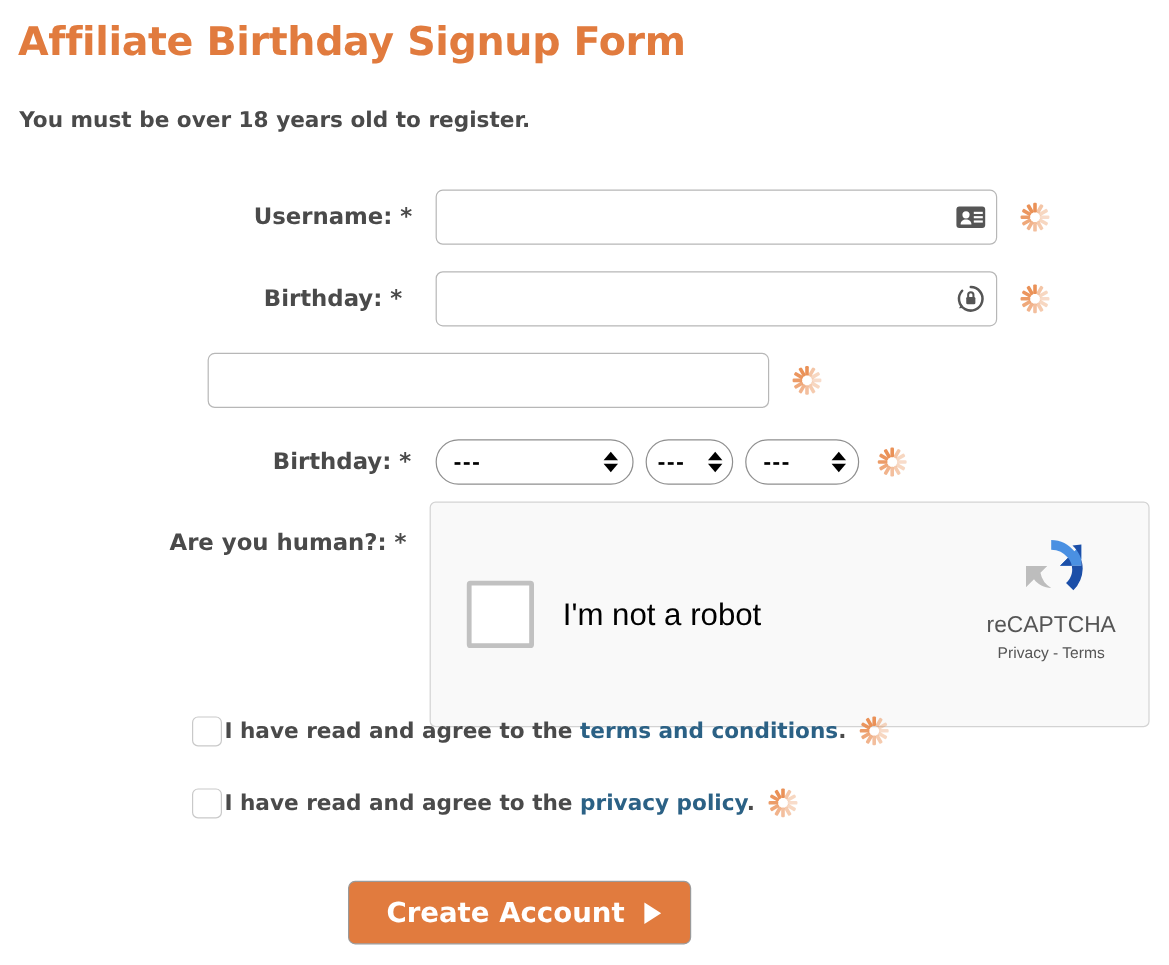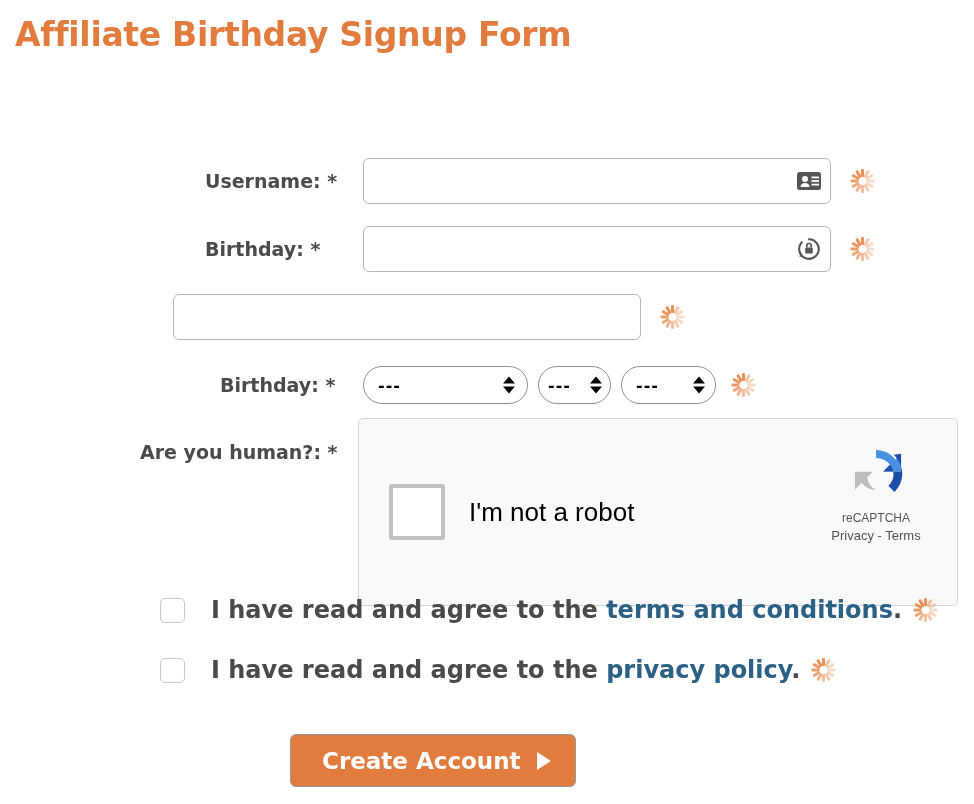--- a/index.html
+++ b/index.html
@@ -22,21 +22,21 @@
   .subtitle {
     position: absolute; left: 16px; top: 90px;
     font-size: 18px; font-weight: bold; color: #4a4a4a;
     white-space: nowrap;
   }
 
   
   .row { position: absolute; display: flex; align-items: center; }
   .flabel {
     font-size: 19px; font-weight: bold; color: #4a4a4a;
-    text-align: left; white-space: nowrap;
+    text-align: center; white-space: nowrap;
   }
 
   
   .field-wrap { position: relative; }
   .tinput {
     width: 468px; height: 46px;
     border: 1px solid #b7b7b7; border-radius: 6px;
     background: #fff; outline: none;
     font-size: 17px; color: #333;
     padding: 0 46px 0 10px;
@@ -98,37 +98,37 @@
     font-size: 26px; color: #000;
     font-family: "Liberation Sans", sans-serif;
     white-space: nowrap;
   }
   .recap-brand {
     position: absolute; right: 16px; top: 20px;
     width: 130px; text-align: center;
   }
   .recap-logo { width: 70px; height: 70px; margin: 0 auto; display: block; }
   .recap-name {
-    font-size: 12px; color: #555; margin-top: 2px;
+    font-size: 19px; color: #555; margin-top: 2px;
     font-family: "Liberation Sans", sans-serif;
   }
   .recap-legal {
     font-size: 13px; color: #555; margin-top: 3px;
     font-family: "Liberation Sans", sans-serif;
   }
 
   
   .agree { position: absolute; display: flex; align-items: center; }
   .cbox {
     width: 25px; height: 25px; flex: 0 0 auto;
     background: #fff; border: 1px solid #c9c9c9; border-radius: 5px;
     cursor: pointer;
   }
   .agree-text {
-    margin-left: 26px; font-size: 24px; font-weight: bold;
+    margin-left: 2px; font-size: 18px; font-weight: bold;
     color: #4a4a4a; white-space: nowrap;
   }
   .agree-text a { color: #2b6185; text-decoration: none; }
   .agree .spinner { margin-left: 10px; }
 
   
   .submit {
     position: absolute;
     background: #e17b3e; border: 1px solid #9a9a9a; border-radius: 6px;
     color: #fff; font-size: 23px; font-weight: bold;
@@ -142,20 +142,21 @@
     border-top: 9px solid transparent; border-bottom: 9px solid transparent;
     border-left: 14px solid #fff;
   }
 </style>
 </head>
 <body>
 
 <div class="page">
 
   <div class="title">Affiliate Birthday Signup Form</div>
+  <div class="subtitle">You must be over 18 years old to register.</div>
 
   <div class="row" style="left:205px; top:158px;">
     <div class="flabel" style="width:145px;">Username: *</div>
     <div class="field-wrap" style="margin-left:13px;">
       <input class="tinput" type="text" value="" placeholder="" style="">
       <span class="in-icon">
         <svg width="26" height="26" viewBox="0 0 26 26" aria-hidden="true">
           <rect x="1" y="4" width="24" height="18" rx="2.5" fill="#555"></rect>
           <circle cx="9" cy="11" r="3" fill="#fff"></circle>
           <path d="M4.5 19c0-2.6 2-4 4.5-4s4.5 1.4 4.5 4z" fill="#fff"></path>

